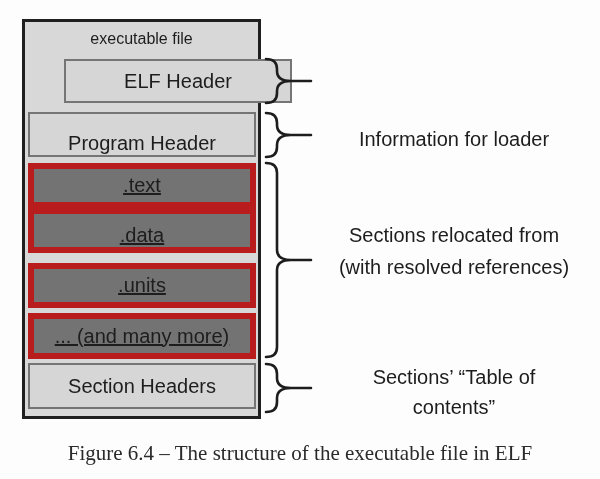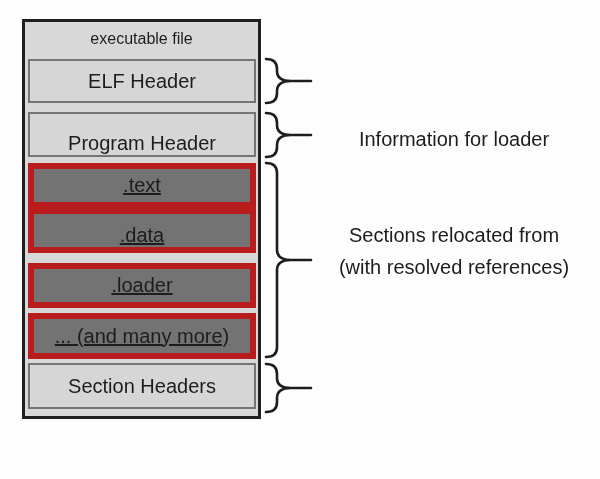--- a/index.html
+++ b/index.html
@@ -79,34 +79,34 @@
   }
 </style>
 </head>
 <body>
 
 <div class="stage">
 
   <div class="outer-box"></div>
   <div class="box-title">executable file</div>
 
-  <div class="row header" style="top:59px;height:44px;">
+  <div class="row header" style="top:59px;height:44px;margin-left:36px;">
     <span>ELF Header</span>
   </div>
   <div class="row header" style="top:112px;height:45px;align-items:flex-end;">
     <span>Program Header</span>
   </div>
   <div class="row section" style="top:163px;height:45px;">
     <span>.text</span>
   </div>
   <div class="row section" style="top:208px;height:45px;align-items:flex-end;">
     <span>.data</span>
   </div>
   <div class="row section" style="top:263px;height:45px;">
-    <span>.loader</span>
+    <span>.units</span>
   </div>
   <div class="row section" style="top:313px;height:46px;">
     <span>... (and many more)</span>
   </div>
   <div class="row header" style="top:363px;height:46px;">
     <span>Section Headers</span>
   </div>
 
   <svg class="brace" style="top:57px;" width="50" height="48" viewBox="0 0 50 48">
     <path d="M 2 2 Q 13 2 13 12 L 13 14 Q 13 24 27 24 Q 13 24 13 34 L 13 36 Q 13 46 2 46 M 27 24 L 47 24"></path>
@@ -121,15 +121,20 @@
     <path d="M 2 2 Q 13 2 13 12 L 13 16 Q 13 26 27 26 Q 13 26 13 36 L 13 40 Q 13 50 2 50 M 27 26 L 47 26"></path>
   </svg>
 
   <div class="annotation" style="top:123px;">
     <div class="line">Information for loader</div>
   </div>
   <div class="annotation" style="top:219px;">
     <div class="line">Sections relocated from</div>
     <div class="line">(with resolved references)</div>
   </div>
+  <div class="annotation two-line" style="top:362px;">
+    <div class="line">Sections’ “Table of</div>
+    <div class="line">contents”</div>
+  </div>
 
+  <div class="caption">Figure 6.4 – The structure of the executable file in ELF</div>
 
 </div>
 
 </body></html>

